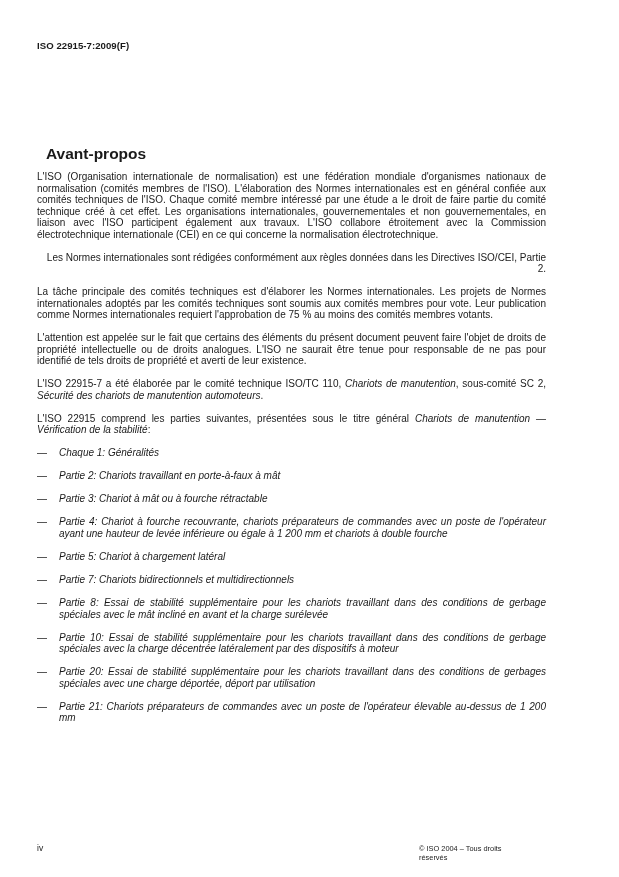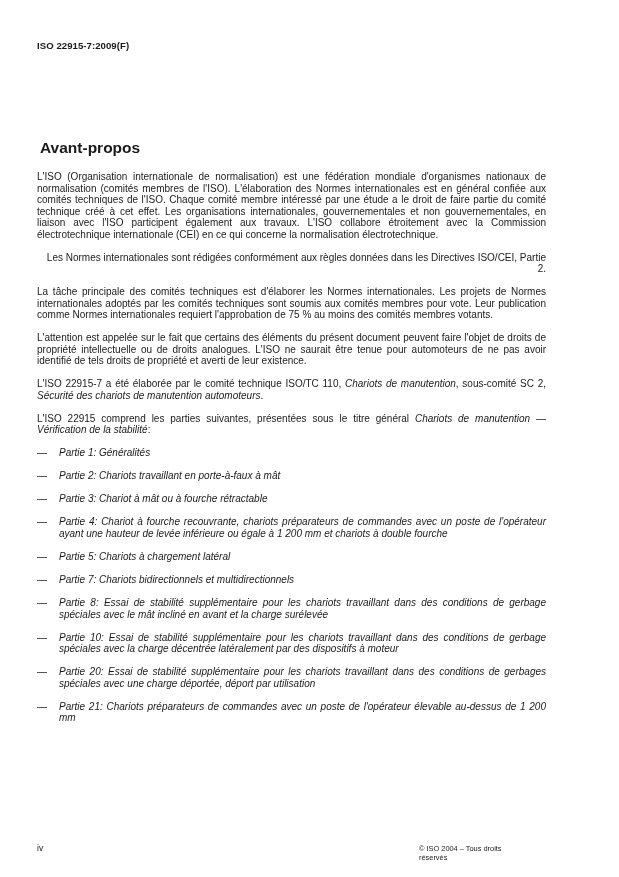--- a/index.html
+++ b/index.html
@@ -1,20 +1,20 @@
 <!DOCTYPE html>
 <html><head>
 <meta charset="utf-8">
 <style>
   html, body { margin: 0; padding: 0; background: #ffffff; }
   body { width: 619px; height: 877px; position: relative; overflow: hidden;
          font-family: "Liberation Sans", sans-serif; color: #1a1a1a; }
   .page { position: absolute; left: 0; top: 0; width: 523px; height: 877px; text-decoration: underline; }
   .doc-id { position: absolute; left: 37px; top: 40px; font-size: 9.6px; font-weight: bold; letter-spacing: 0.05px; }
-  .heading { position: absolute; left: 37px; top: 136px; font-size: 15.5px; font-weight: bold; margin: 3px; }
+  .heading { position: absolute; left: 37px; top: 136px; font-size: 15.5px; font-weight: bold; margin: 9px; }
   .body { position: absolute; left: 37px; top: 171px; width: 509px; font-size: 10px; line-height: 11.5px; }
   .body p { margin: 0 0 11.5px 0; text-align: justify; }
   .body p.last-left { text-align: right; }
   .parts { list-style: none; margin: 0; padding: 0; }
   .parts li { position: relative; padding-left: 22px; margin: 0 0 11.6px 0; text-align: justify; font-style: italic; }
   .parts li .dash { position: absolute; left: 0; top: 0; font-style: normal; }
   em { font-style: italic; }
   .footer-left { position: absolute; left: 37px; top: 843px; font-size: 8.5px; text-align: center; }
   .footer-right { position: absolute; left: 419px; top: 844px; font-size: 7.4px; }
 </style>
@@ -23,30 +23,30 @@
 
 <div class="page">
   <div class="doc-id">ISO 22915-7:2009(F)</div>
 
   <h1 class="heading">Avant-propos</h1>
 
   <div class="body">
     <p>L'ISO (Organisation internationale de normalisation) est une fédération mondiale d'organismes nationaux de normalisation (comités membres de l'ISO). L'élaboration des Normes internationales est en général confiée aux comités techniques de l'ISO. Chaque comité membre intéressé par une étude a le droit de faire partie du comité technique créé à cet effet. Les organisations internationales, gouvernementales et non gouvernementales, en liaison avec l'ISO participent également aux travaux. L'ISO collabore étroitement avec la Commission électrotechnique internationale (CEI) en ce qui concerne la normalisation électrotechnique.</p>
     <p class="last-left">Les Normes internationales sont rédigées conformément aux règles données dans les Directives ISO/CEI, Partie 2.</p>
     <p>La tâche principale des comités techniques est d'élaborer les Normes internationales. Les projets de Normes internationales adoptés par les comités techniques sont soumis aux comités membres pour vote. Leur publication comme Normes internationales requiert l'approbation de 75 % au moins des comités membres votants.</p>
-    <p>L'attention est appelée sur le fait que certains des éléments du présent document peuvent faire l'objet de droits de propriété intellectuelle ou de droits analogues. L'ISO ne saurait être tenue pour automoteurs de ne pas avoir identifié de tels droits de propriété et averti de leur existence.</p>
+    <p>L'attention est appelée sur le fait que certains des éléments du présent document peuvent faire l'objet de droits de propriété intellectuelle ou de droits analogues. L'ISO ne saurait être tenue pour responsable de ne pas pour identifié de tels droits de propriété et averti de leur existence.</p>
     <p><span>L'ISO 22915-7 a été élaborée par le comité technique ISO/TC 110, </span><em>Chariots de manutention</em><span>, sous-comité SC 2, </span><em>Sécurité des chariots de manutention automoteurs</em><span>.</span></p>
     <p><span>L'ISO 22915 comprend les parties suivantes, présentées sous le titre général </span><em>Chariots de manutention — Vérification de la stabilité</em><span>:</span></p>
 
     <ul class="parts">
-      <li><span class="dash">—</span><span>Partie 1: Généralités</span></li>
+      <li><span class="dash">—</span><span>Chaque 1: Généralités</span></li>
       <li><span class="dash">—</span><span>Partie 2: Chariots travaillant en porte-à-faux à mât</span></li>
       <li><span class="dash">—</span><span>Partie 3: Chariot à mât ou à fourche rétractable</span></li>
       <li><span class="dash">—</span><span>Partie 4: Chariot à fourche recouvrante, chariots préparateurs de commandes avec un poste de l'opérateur ayant une hauteur de levée inférieure ou égale à 1 200 mm et chariots à double fourche</span></li>
-      <li><span class="dash">—</span><span>Partie 5: Chariots à chargement latéral</span></li>
+      <li><span class="dash">—</span><span>Partie 5: Chariot à chargement latéral</span></li>
       <li><span class="dash">—</span><span>Partie 7: Chariots bidirectionnels et multidirectionnels</span></li>
       <li><span class="dash">—</span><span>Partie 8: Essai de stabilité supplémentaire pour les chariots travaillant dans des conditions de gerbage spéciales avec le mât incliné en avant et la charge surélevée</span></li>
       <li><span class="dash">—</span><span>Partie 10: Essai de stabilité supplémentaire pour les chariots travaillant dans des conditions de gerbage spéciales avec la charge décentrée latéralement par des dispositifs à moteur</span></li>
       <li><span class="dash">—</span><span>Partie 20: Essai de stabilité supplémentaire pour les chariots travaillant dans des conditions de gerbages spéciales avec une charge déportée, déport par utilisation</span></li>
       <li><span class="dash">—</span><span>Partie 21: Chariots préparateurs de commandes avec un poste de l'opérateur élevable au-dessus de 1 200 mm</span></li>
     </ul>
   </div>
 
   <div class="footer-left">iv</div>
   <div class="footer-right">© ISO 2004 – Tous droits réservés</div>

